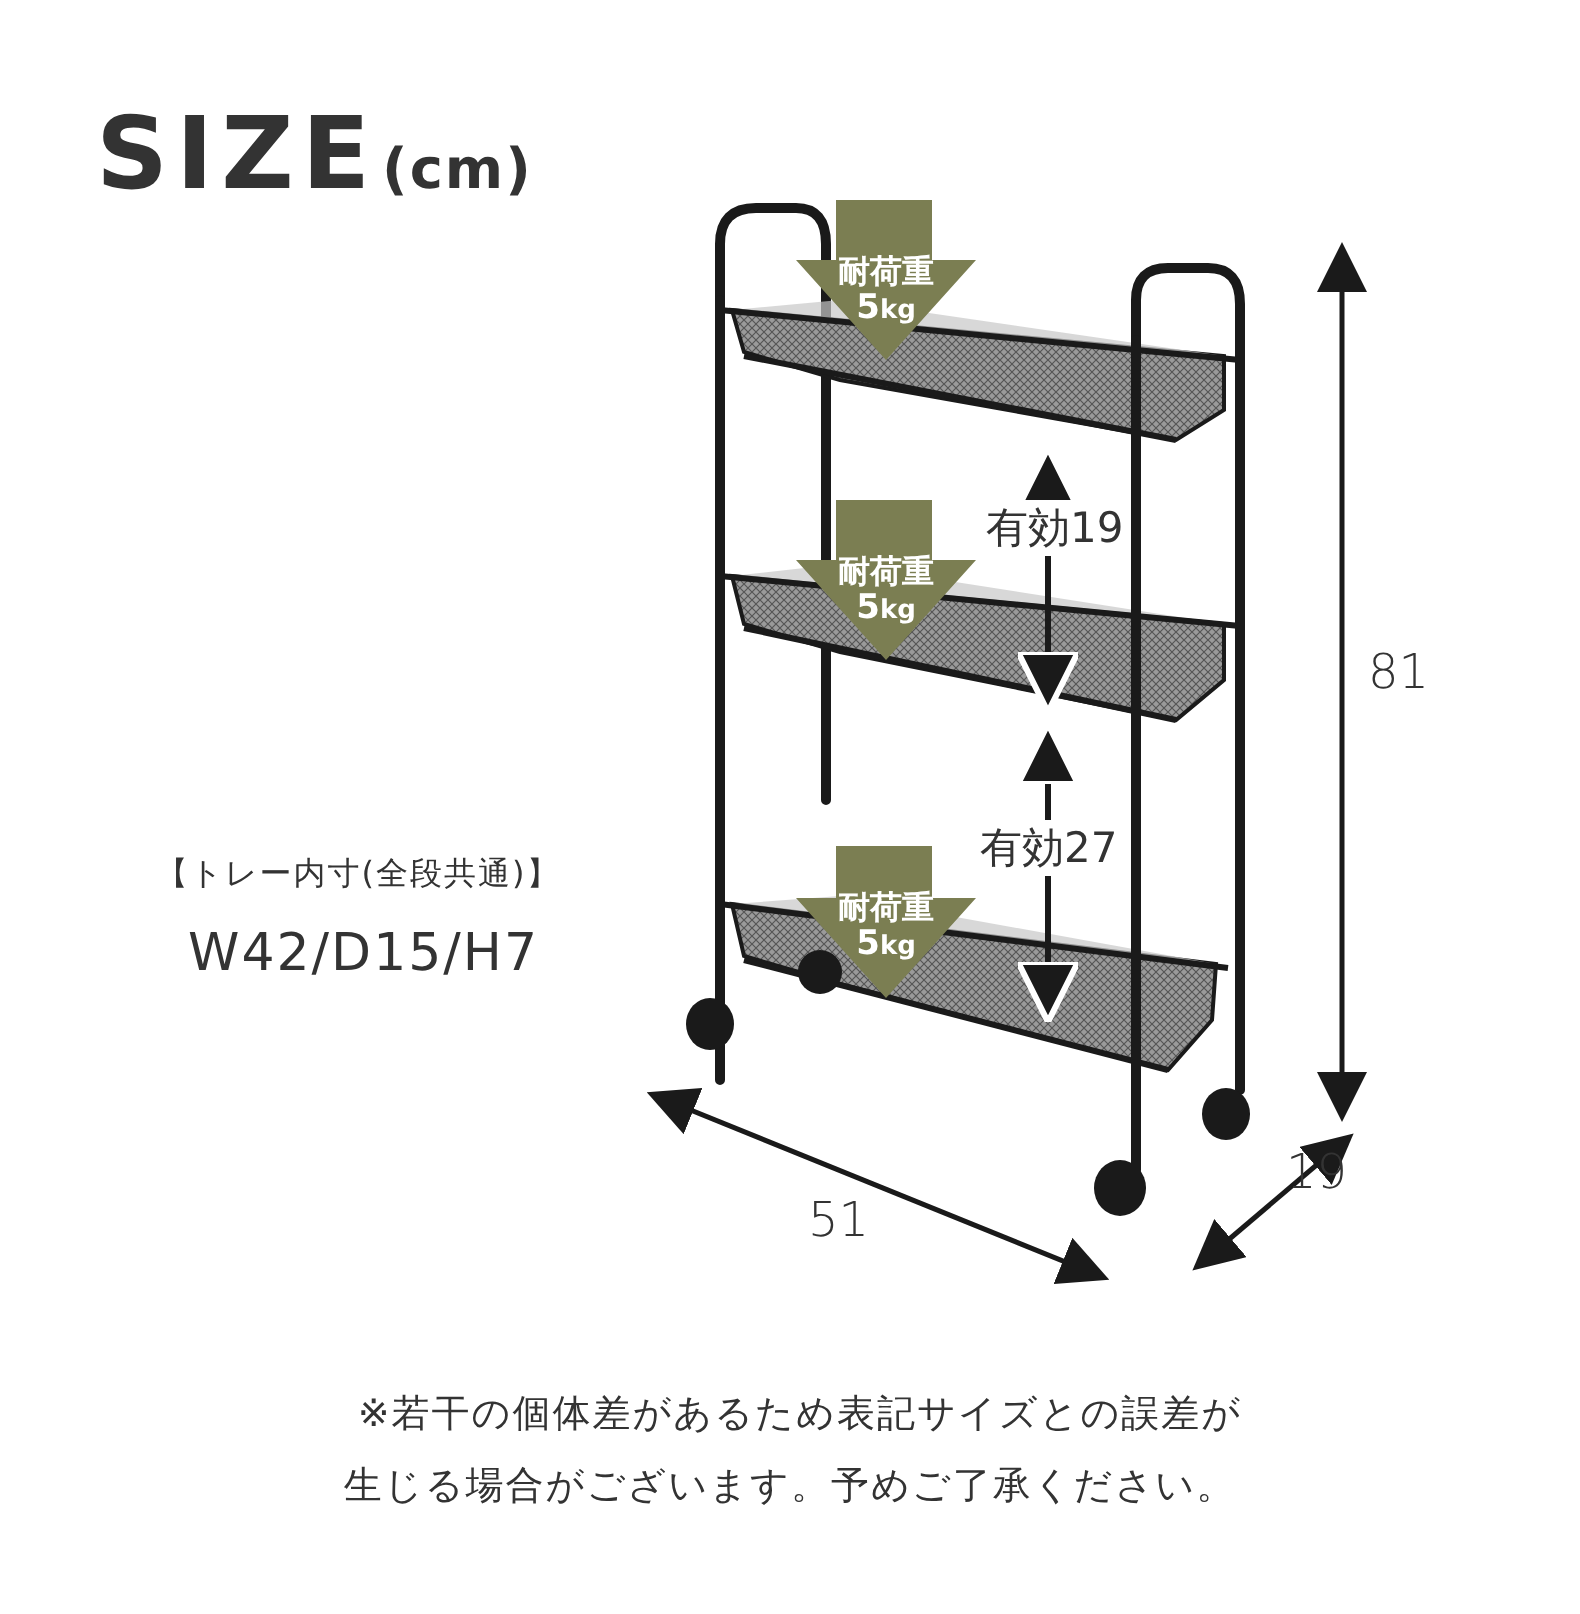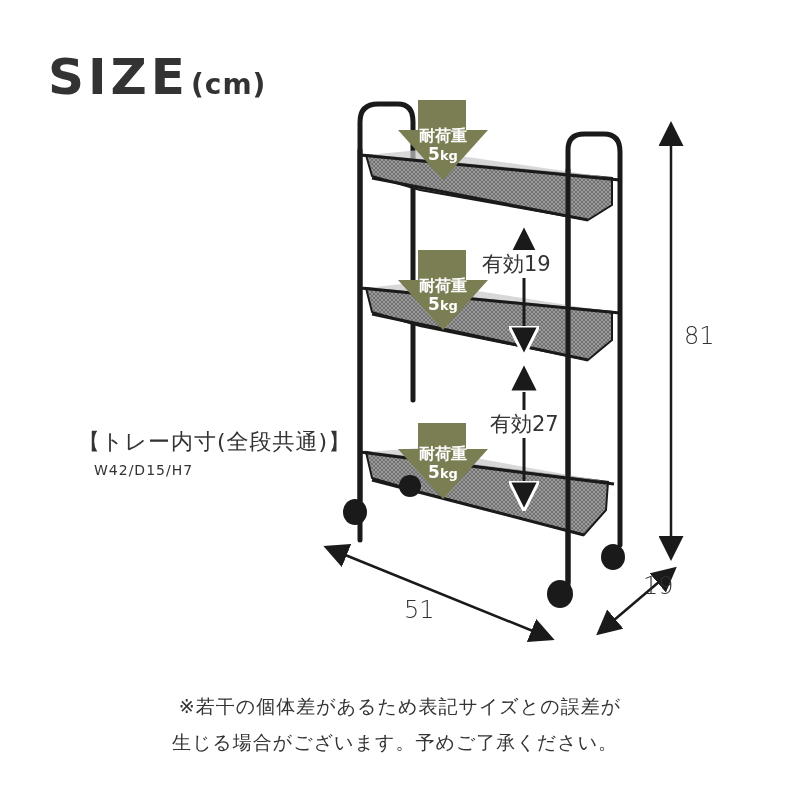--- a/index.html
+++ b/index.html
@@ -4,22 +4,22 @@
   <style>
     html, body { margin: 0; padding: 0; background: #ffffff; }
     body { width: 790px; height: 807px; position: relative; overflow: hidden;
            font-family: "DejaVu Sans", sans-serif; color: #333; }
     .title { position: absolute; left: 48px; top: 52px; font-family: "DejaVu Sans", sans-serif;
              font-weight: bold; font-size: 50px; letter-spacing: 4px; color: #333; line-height: 1; }
     .title .unit { font-size: 28px; letter-spacing: 1px; font-weight: bold; margin-left: 2px; text-align: right; }
     .label { position: absolute; font-family: "DejaVu Sans", sans-serif; color: #333; white-space: nowrap; }
     .dim { font-size: 24px; font-weight: 300; text-align: right; }
     .eff { font-size: 21px; background: #fff; padding: 0 2px; }
-    .tray-title { left: 78px; top: 427px; font-size: 22px; letter-spacing: 1px; }
-    .tray-val { left: 94px; top: 462px; font-size: 14px; letter-spacing: 1px; }
+    .tray-title { left: 78px; top: 427px; font-size: 16px; letter-spacing: 1px; }
+    .tray-val { left: 94px; top: 462px; font-size: 26px; letter-spacing: 1px; }
     .note { left: 0; width: 790px; text-align: center; font-size: 19px; letter-spacing: 1px; }
     .note1 { top: 694px; padding-left: 10px; box-sizing: border-box; }
     .note2 { top: 730px; box-sizing: border-box; }
     svg.art { position: absolute; left: 0; top: 0; }
     .badge { position: absolute; width: 92px; text-align: center; color: #fff; font-weight: bold; line-height: 1; }
     .badge .b1 { font-size: 16px; display: block; }
     .badge .b2 { font-size: 17px; display: block; margin-top: 2px; }
     .badge .b2 small { font-size: 13px; }
   </style>
 </head>
@@ -103,21 +103,21 @@
 </div>
 <div class="badge" style="left:397px; top:278px;">
   <span class="b1">耐荷重</span>
   <span class="b2"><span>5</span><small>kg</small></span>
 </div>
 <div class="badge" style="left:397px; top:446px;">
   <span class="b1">耐荷重</span>
   <span class="b2"><span>5</span><small>kg</small></span>
 </div>
 
-<div class="label eff" style="left:480px; top:250px;text-align:right;">有効19</div>
+<div class="label eff" style="left:491px; top:250px;text-align:right;">有効19</div>
 <div class="label eff" style="left:488px; top:410px;">有効27</div>
 
 <div class="label dim" style="left:684px; top:322px;">81</div>
 <div class="label dim" style="left:404px; top:596px;">51</div>
 <div class="label dim" style="left:643px; top:572px;">19</div>
 
 <div class="label tray-title">【トレー内寸(全段共通)】</div>
 <div class="label tray-val">W42/D15/H7</div>
 
 <div class="label note note1">※若干の個体差があるため表記サイズとの誤差が</div>

